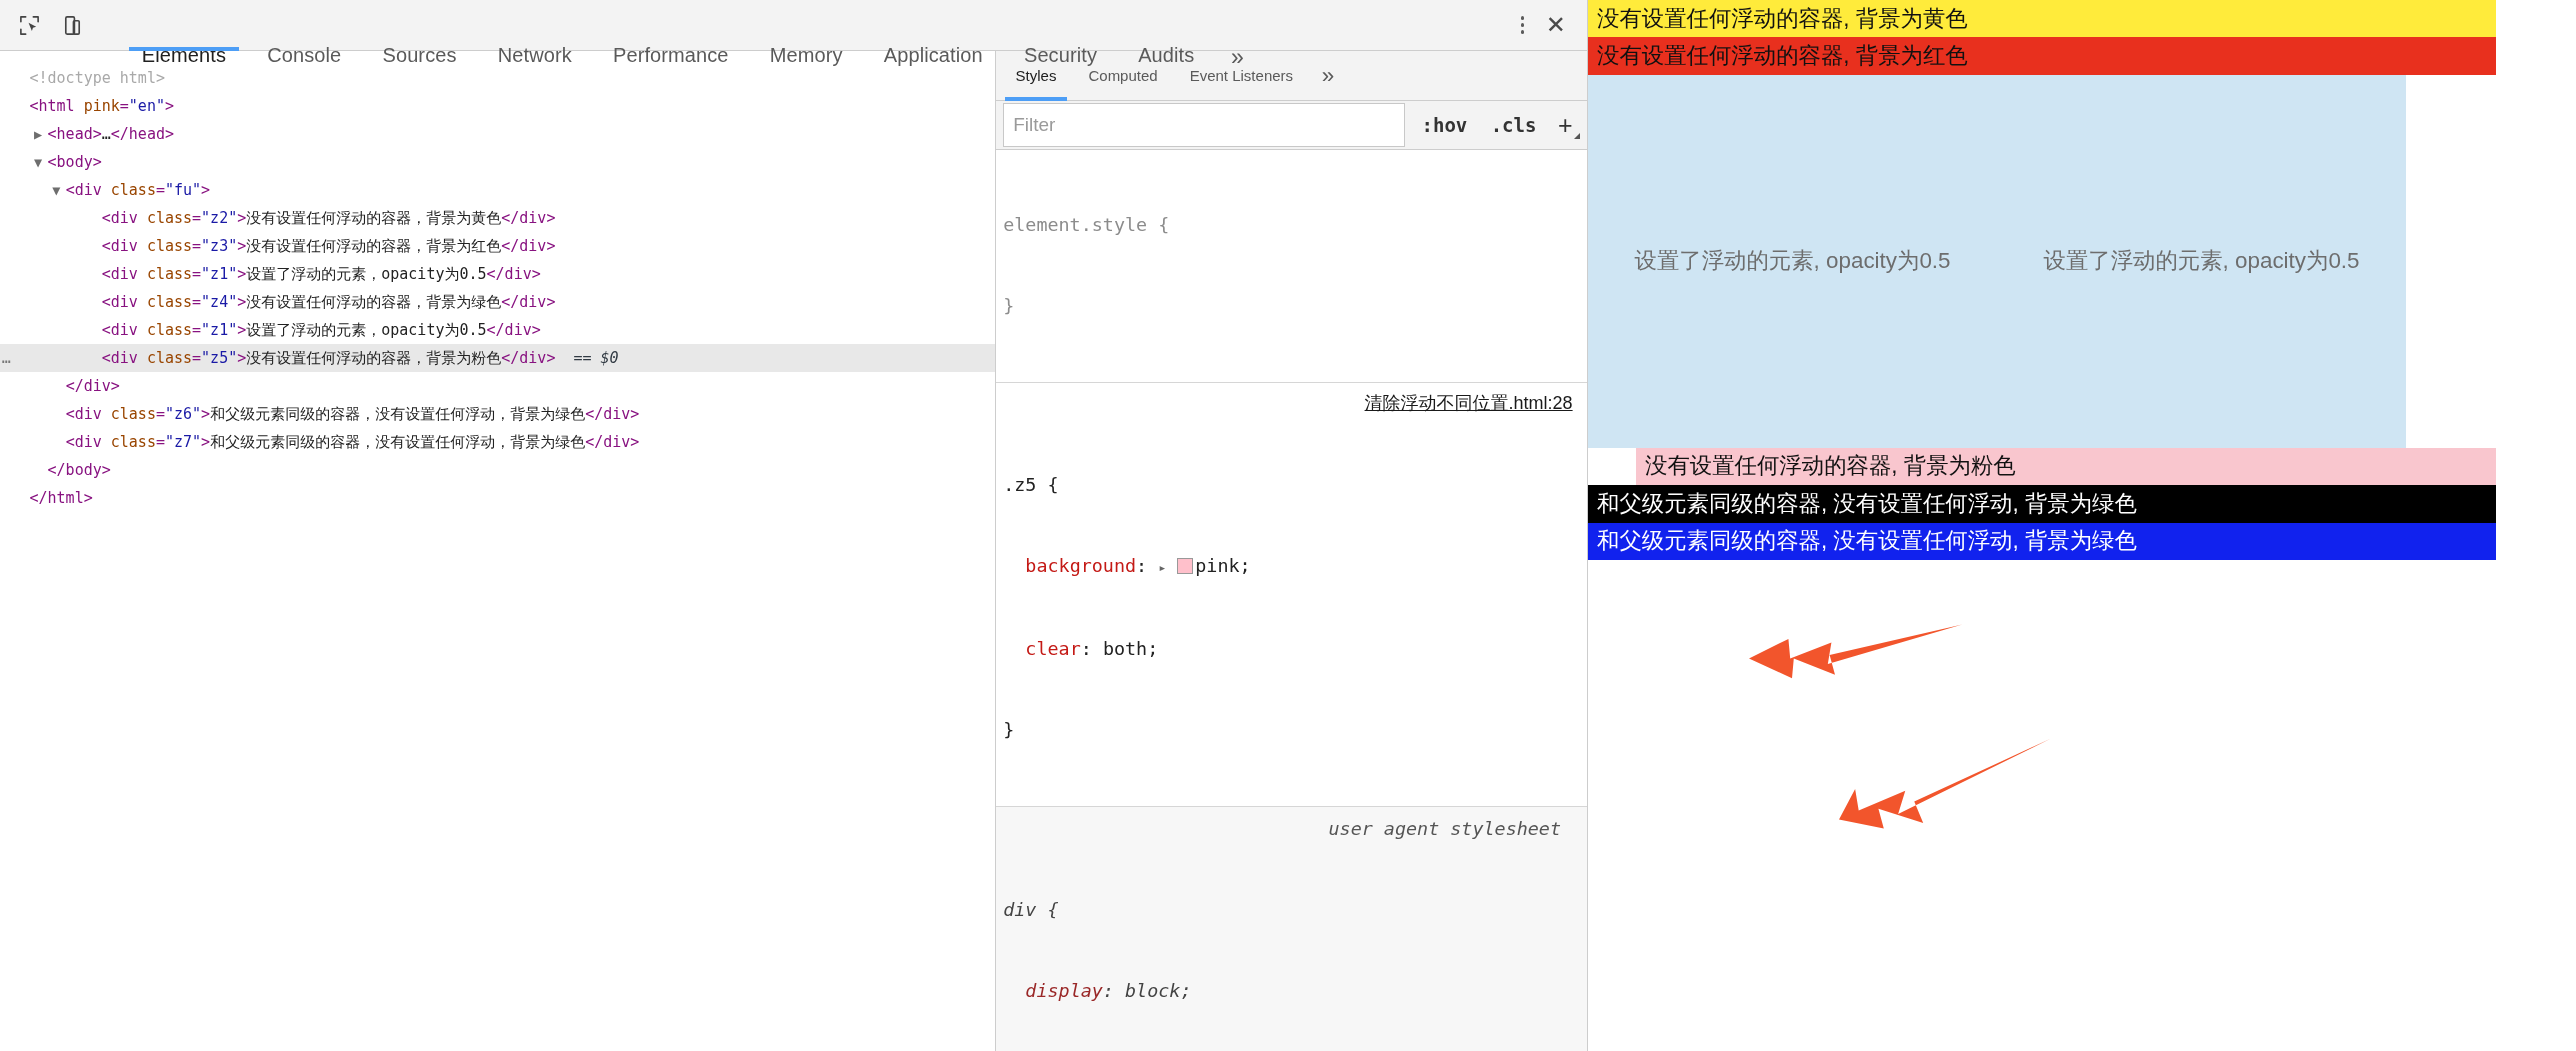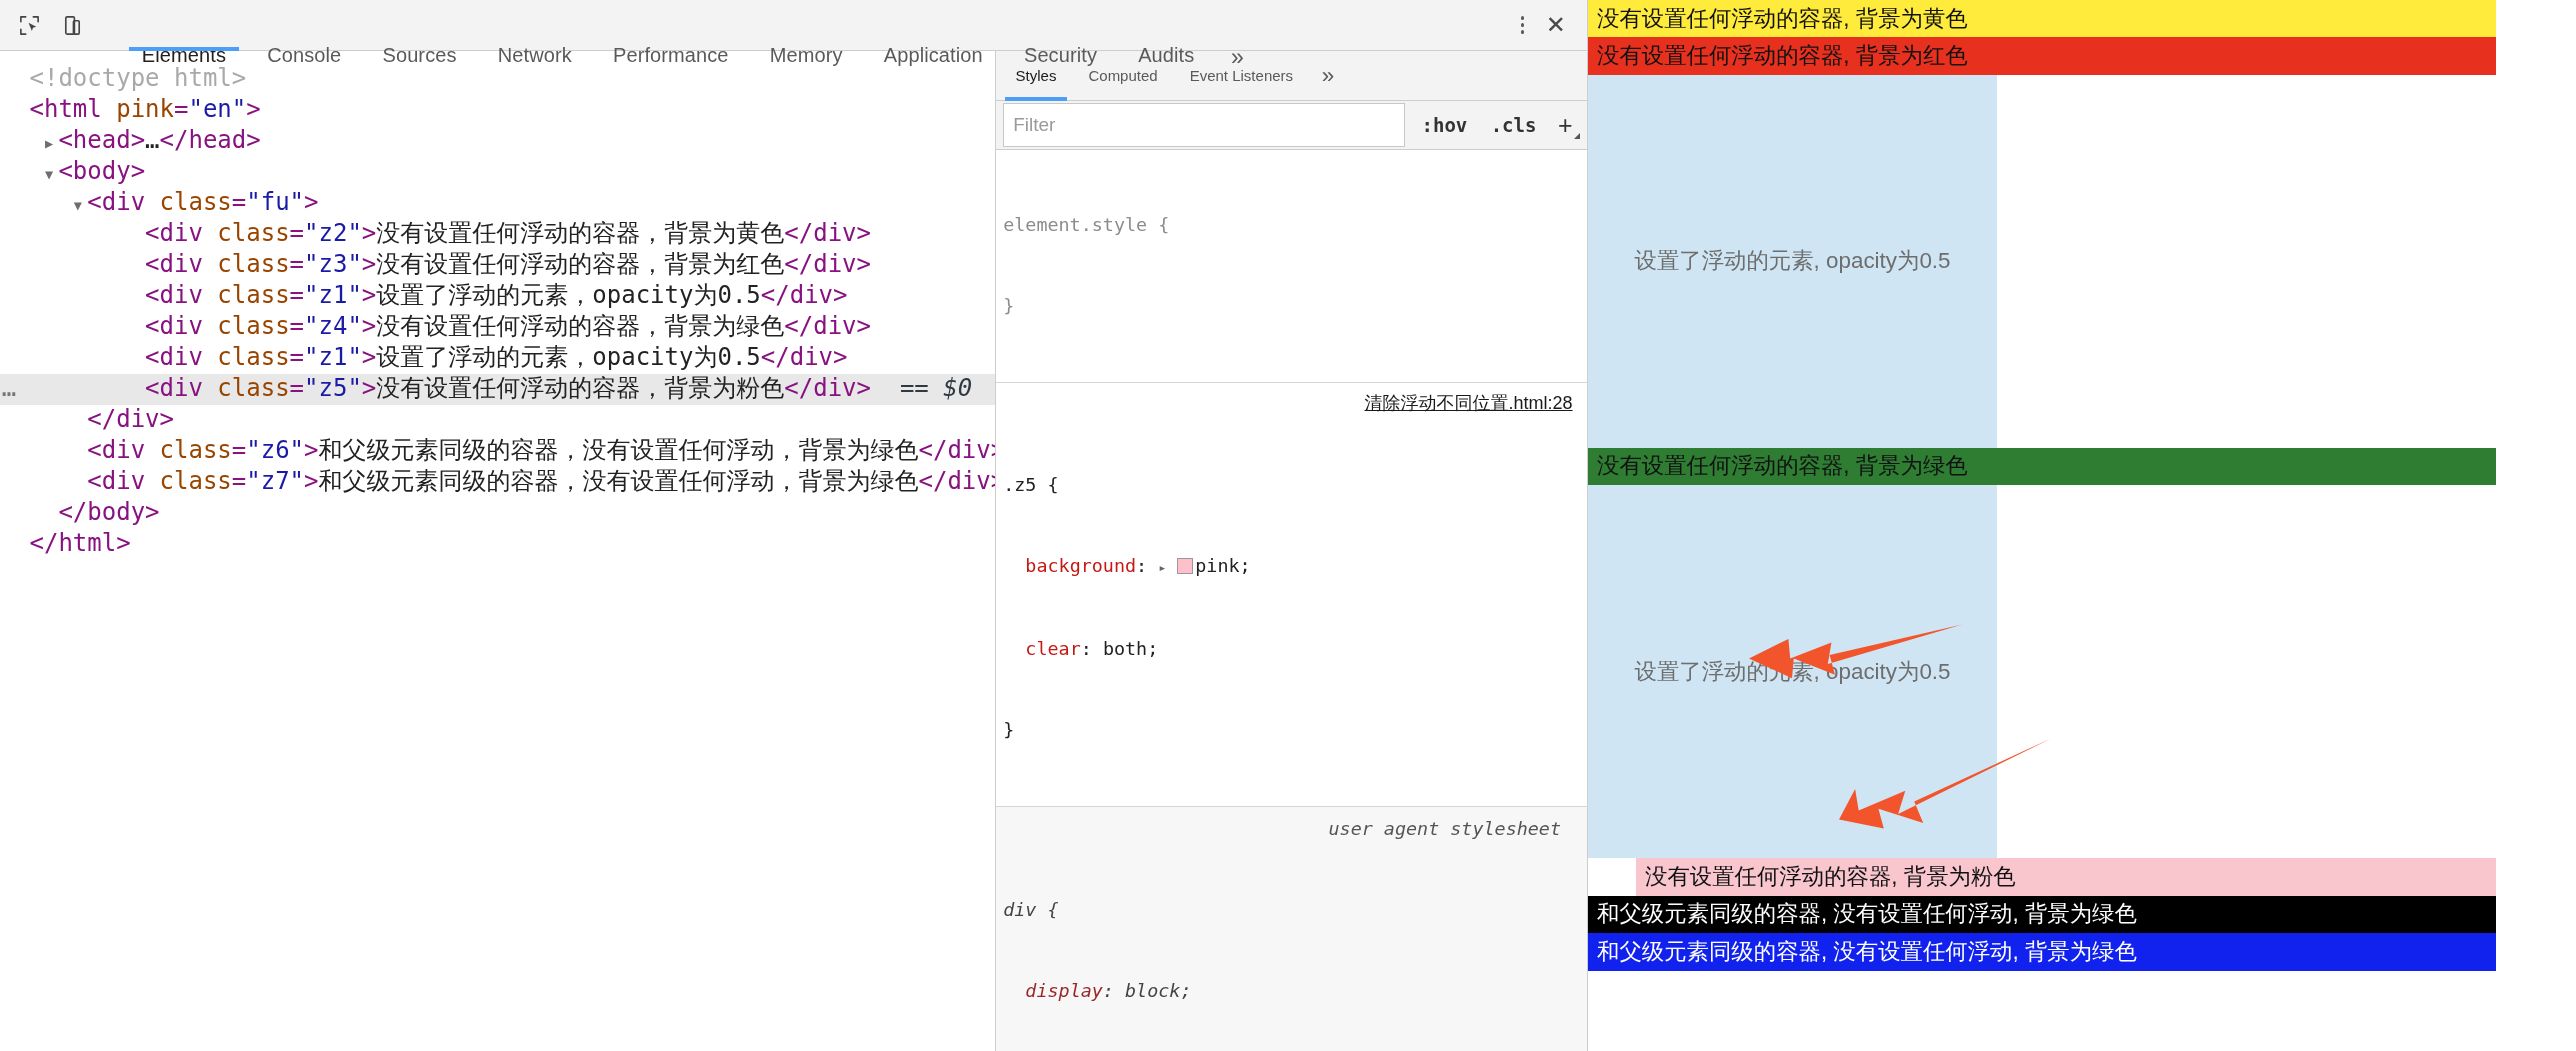--- a/index.html
+++ b/index.html
@@ -119,21 +119,21 @@
 
   
   .dom-pane {
     width: 996px;
     min-width: 996px;
     background: #ffffff;
     border-right: 0.9px solid #cdcdcd;
     padding: 12.6px 0 0 0;
     overflow: hidden;
     font-family: "DejaVu Sans Mono", "Liberation Mono", monospace;
-    font-size: 24px;
+    font-size: 15px;
     line-height: 28px;
     color: #222;
   }
   .dom-line {
     white-space: pre;
     padding-left: 16px;
     position: relative;
     cursor: default;
   }
   .dom-line.selected {
@@ -471,21 +471,20 @@
         </div>
       </div>
     </div>
   </div>
 
   <div class="page">
     <div class="page-inner clearfix">
       <div class="bar z2">没有设置任何浮动的容器, 背景为黄色</div>
       <div class="bar z3">没有设置任何浮动的容器, 背景为红色</div>
       <div class="z1">设置了浮动的元素, opacity为0.5</div>
-      <div class="bar z4" style="clear:both;">没有设置任何浮动的容器, 背景为绿色</div>
       <div class="z1">设置了浮动的元素, opacity为0.5</div>
       <div class="bar z5" style="clear:both;">没有设置任何浮动的容器, 背景为粉色</div>
       <div class="bar z6">和父级元素同级的容器, 没有设置任何浮动, 背景为绿色</div>
       <div class="bar z7">和父级元素同级的容器, 没有设置任何浮动, 背景为绿色</div>
     </div>
 
     <svg class="annot" style="left:161px; top:619px;" width="215" height="72" viewBox="0 0 240 80">
       <g fill="#f2552c">
         <path d="M238 6 L88 50 L92 26 L46 44 L44 22 L0 44 L48 66 L50 44 L96 62 L90 40 Z"></path>
       </g>

